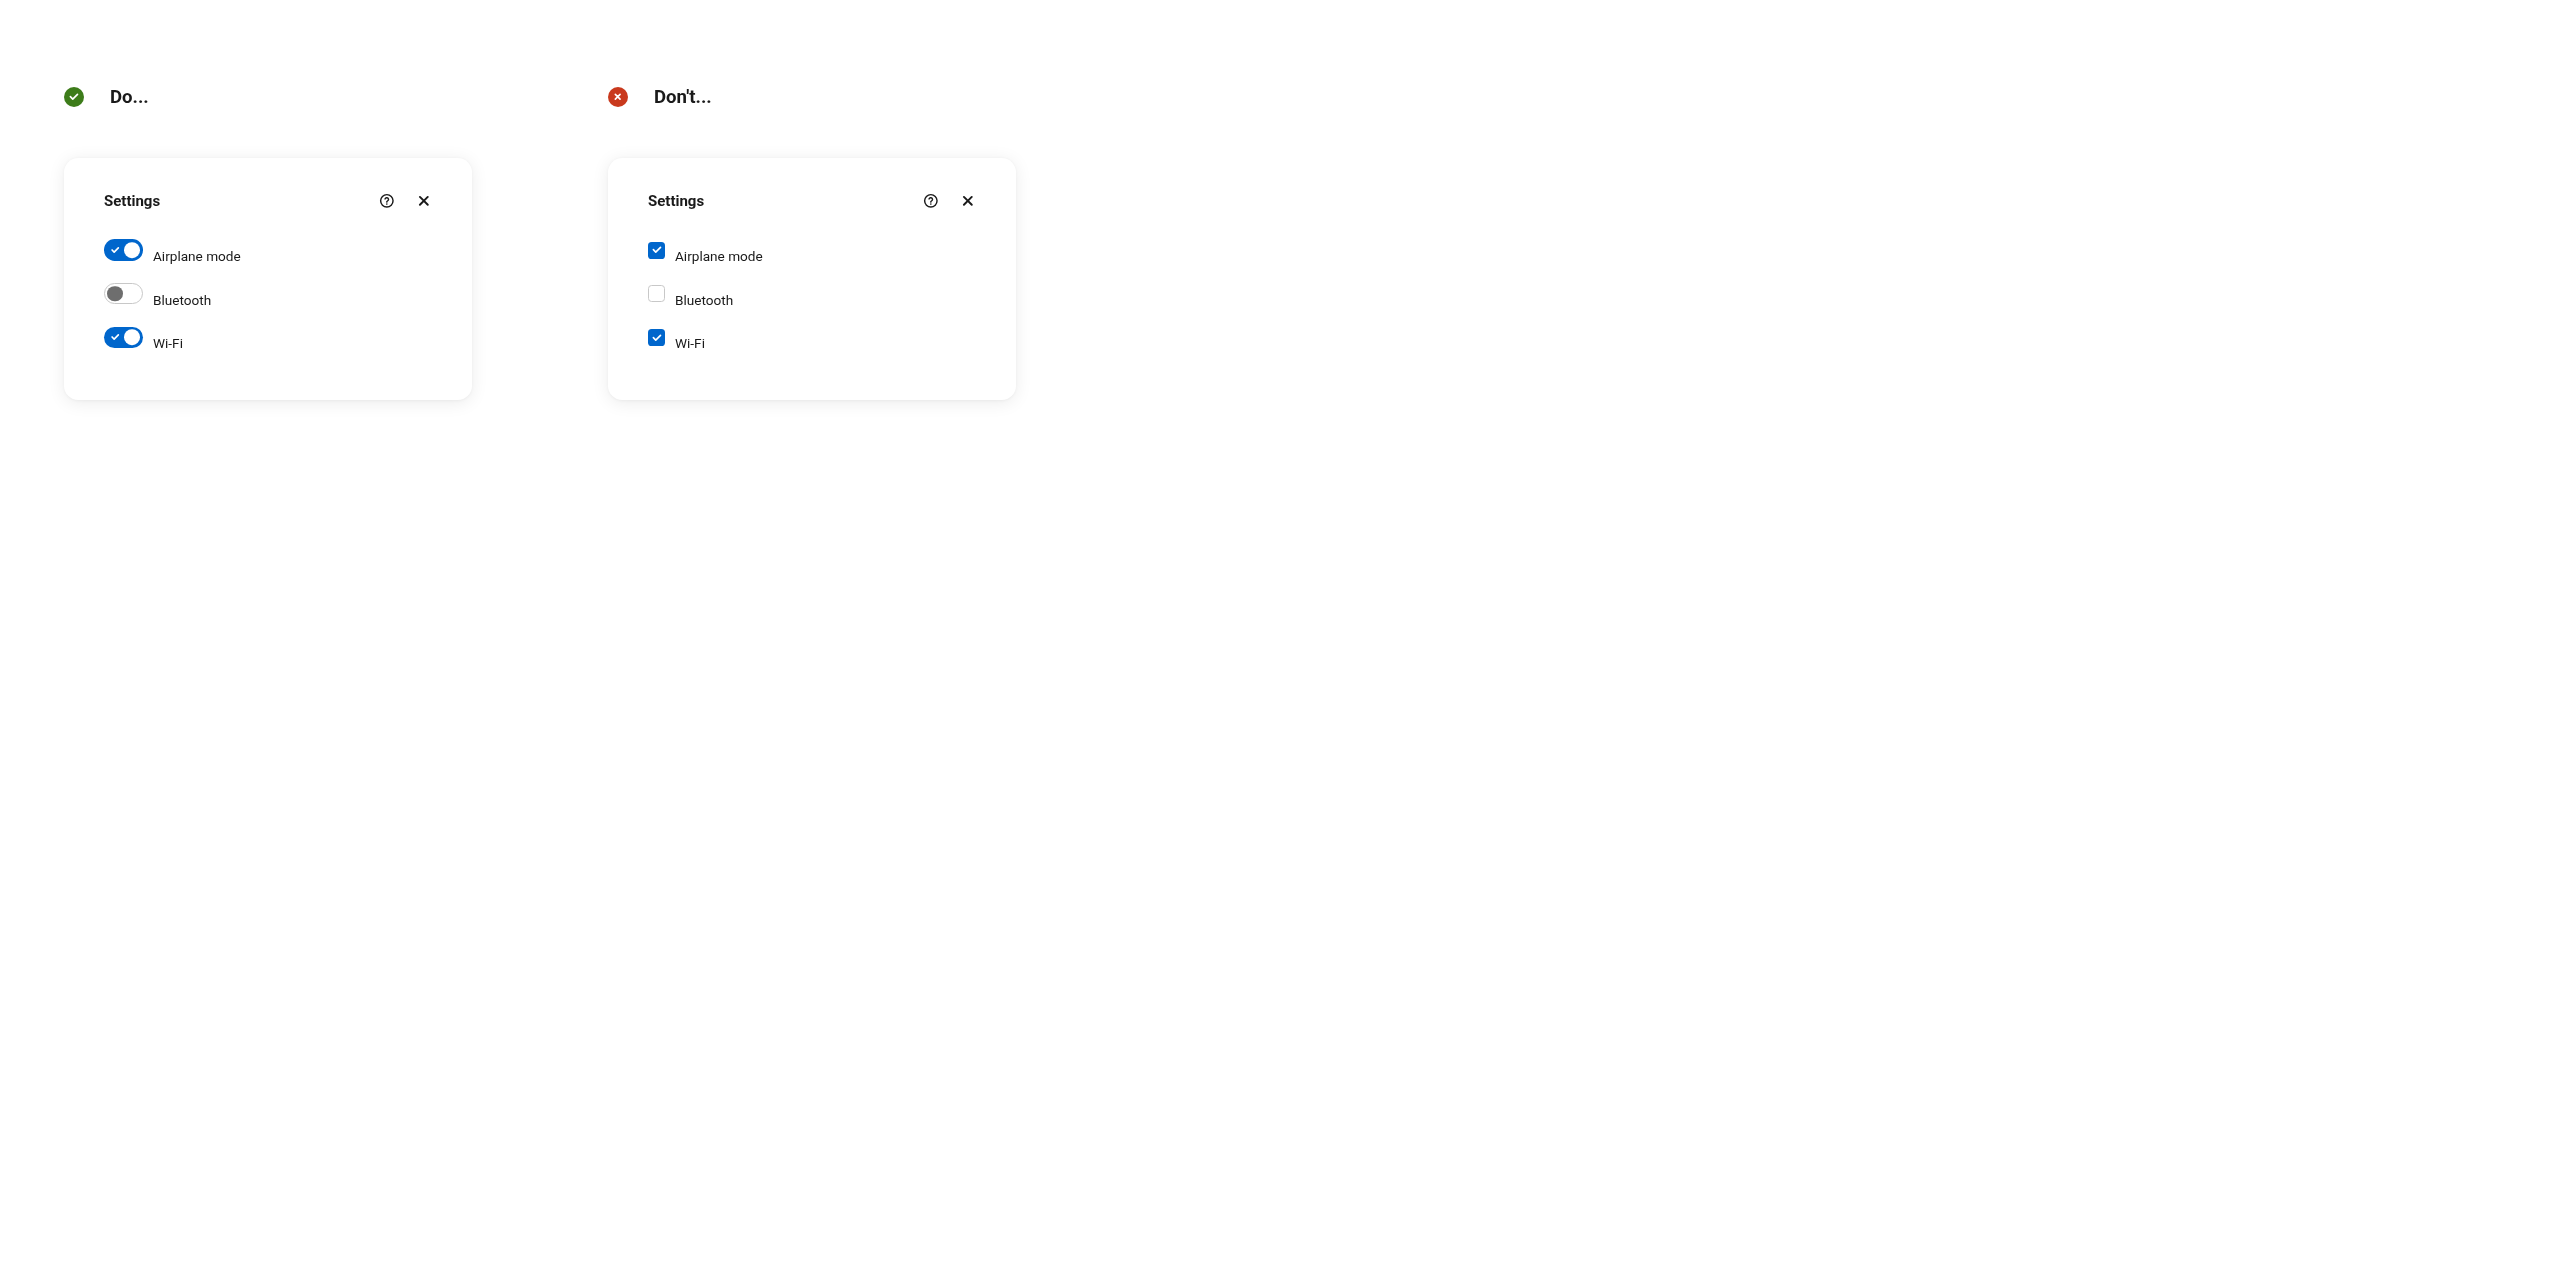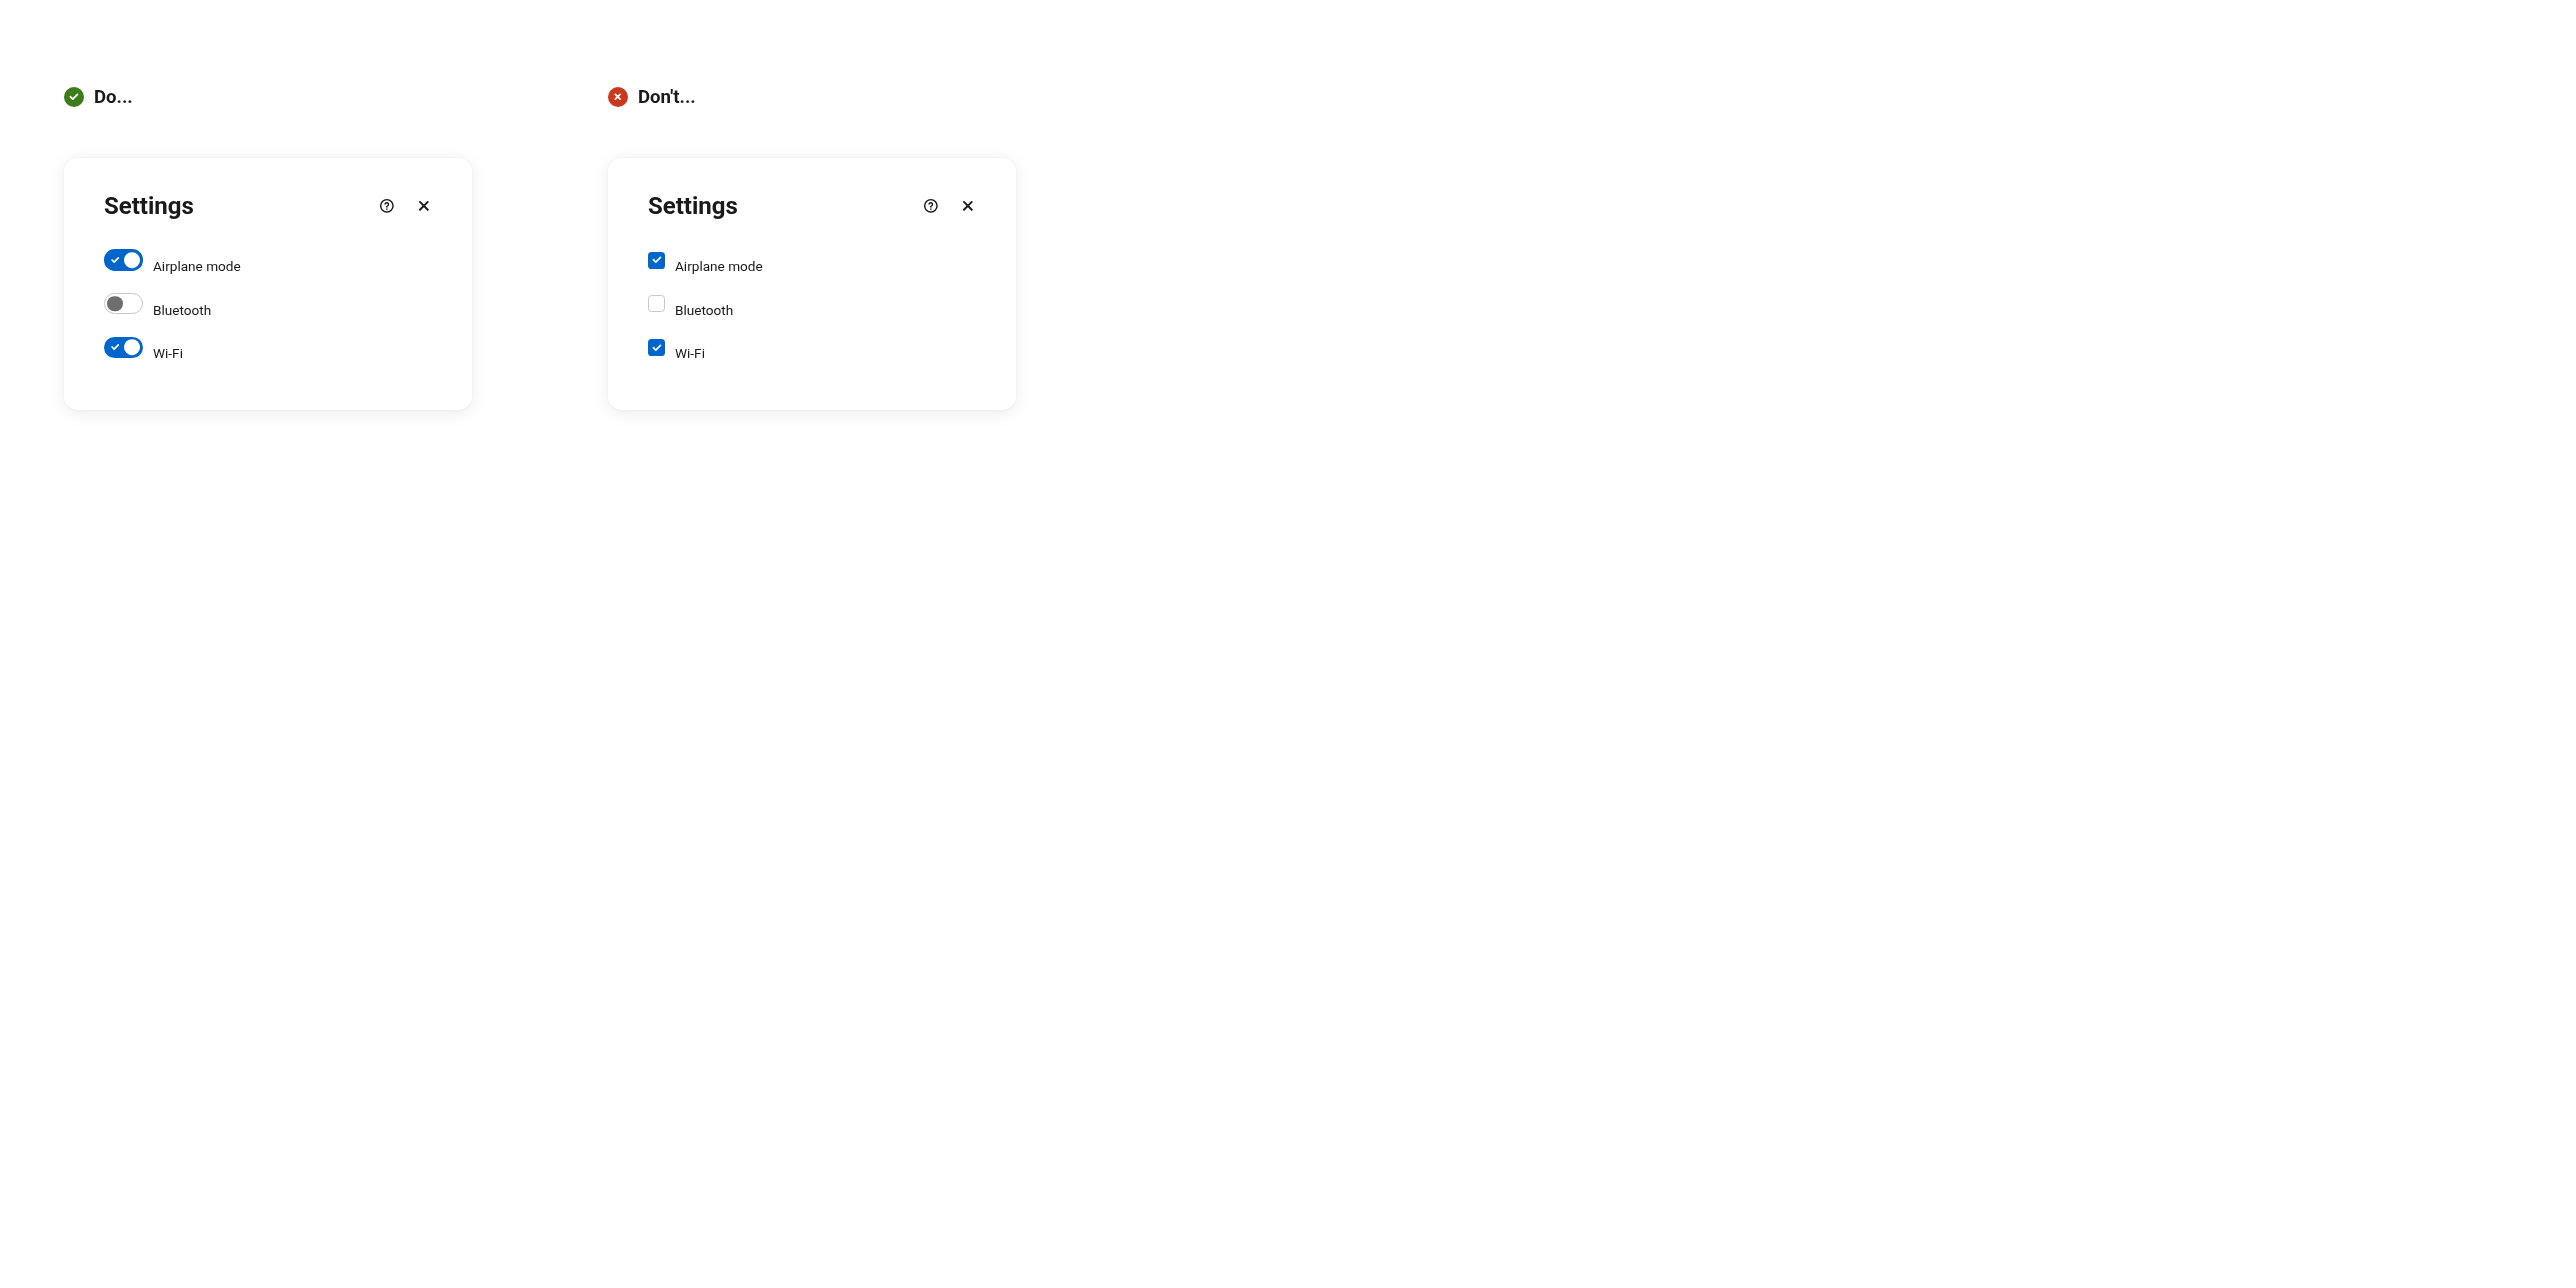--- a/index.html
+++ b/index.html
@@ -12,21 +12,21 @@
       display: flex;
       gap: 86px;
       max-width: 1002px;
     }
     .example {
       flex: 1;
     }
     .example-header {
       display: flex;
       align-items: center;
-      gap: 10px;
+      gap: 26px;
       margin-bottom: 50px;
       text-align: right;
     }
     .status-circle {
       width: 20px;
       height: 20px;
       border-radius: 50%;
       display: flex;
       align-items: center;
       justify-content: center;
@@ -46,21 +46,21 @@
       box-shadow: 0 2.9px 17px rgba(0,0,0,0.08), 0 0.7px 2.9px rgba(0,0,0,0.04);
       padding: 34px 40px 49px;
       width: 408px;
     }
     .card-header {
       display: flex;
       align-items: center;
       margin-bottom: 26px;
     }
     .card-title {
-      font-size: 24px;
+      font-size: 15px;
       font-weight: 700;
       color: #1a1a1a;
       flex: 1;
     }
     .card-actions {
       display: flex;
       align-items: center;
       gap: 20px;
     }
     .icon-btn {

